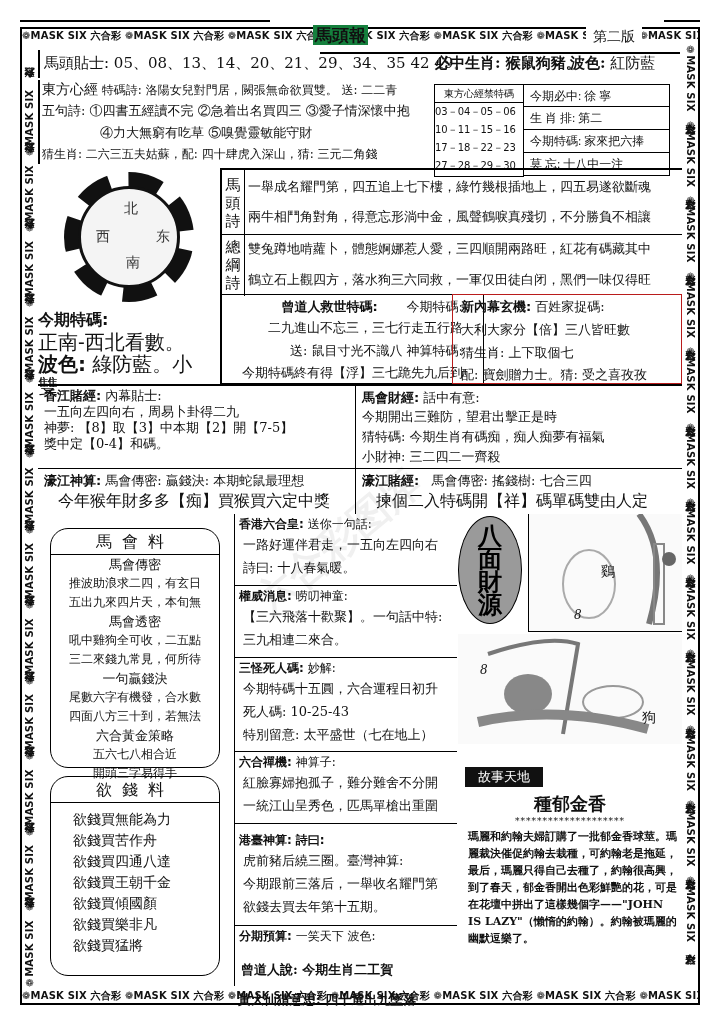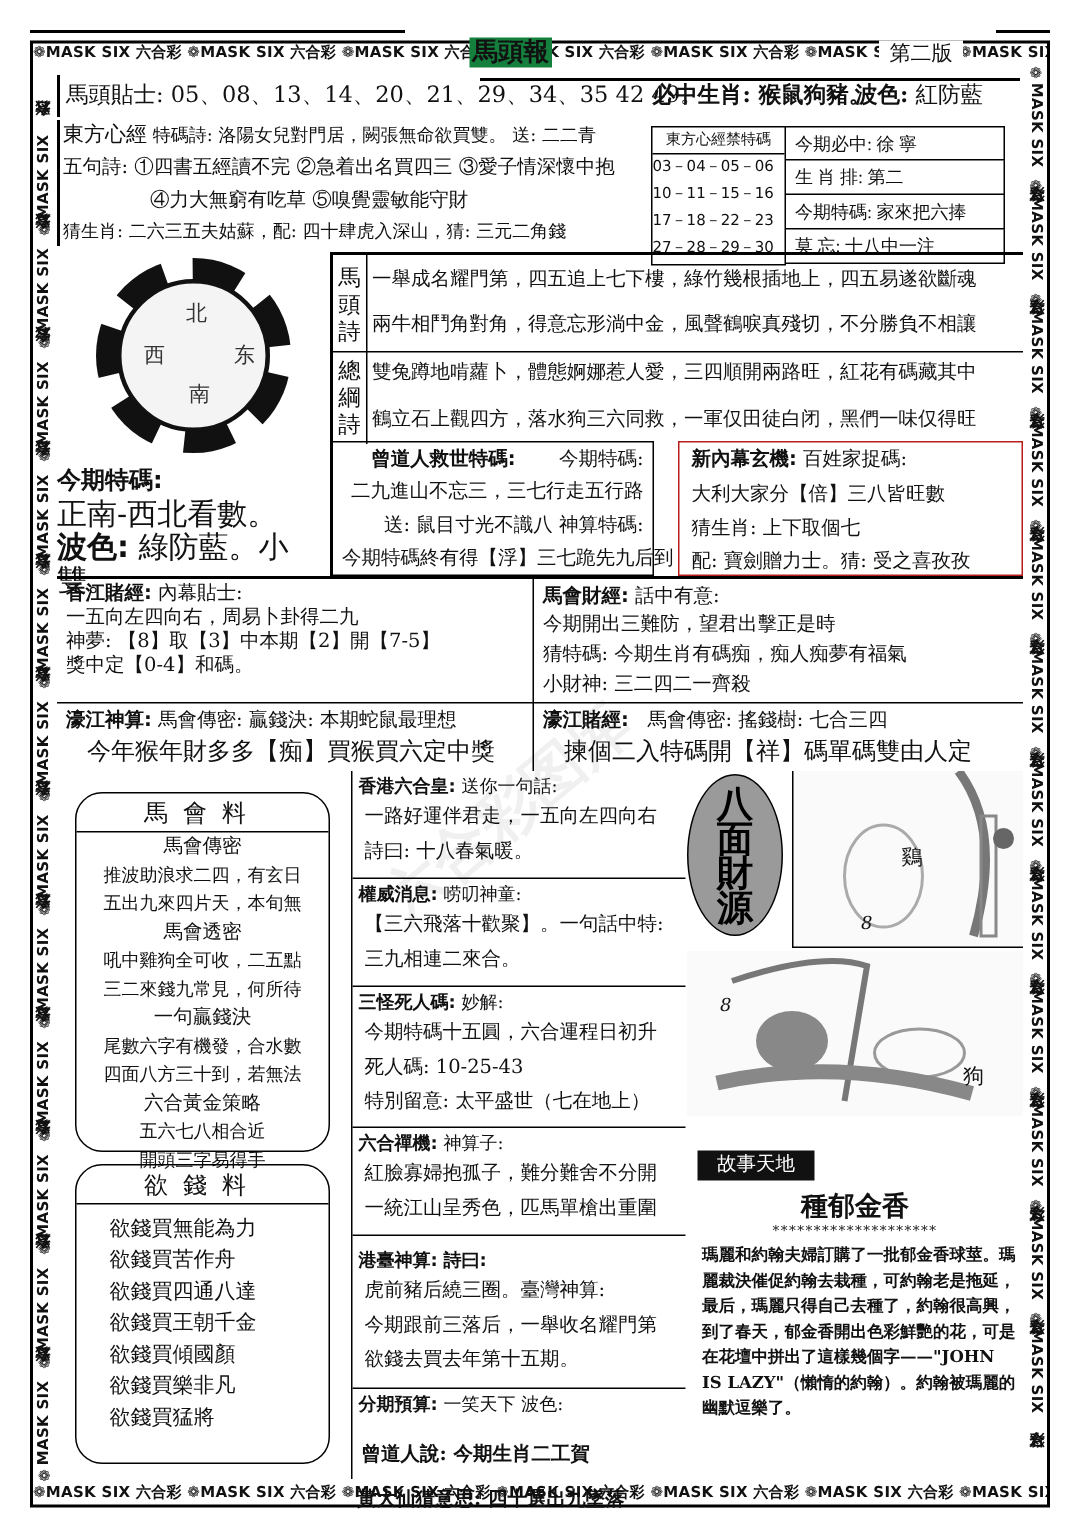--- a/index.html
+++ b/index.html
@@ -62,21 +62,21 @@
   .today .a { font-size: 16px; line-height: 22px; font-family: "DejaVu Sans", sans-serif; font-weight: bold; }
   .today .b { font-size: 20px; line-height: 22px; }
 
   
   .poems { left: 182px; top: 124px; width: 462px; height: 126px; border-top: 2px solid #000; border-left: 2px solid #000; }
   .poems .lbl { position: absolute; left: 0; width: 22px; font-size: 15px; line-height: 18px; text-align: center; font-family: "DejaVu Sans", sans-serif; }
   .poems .txt { position: absolute; left: 26px; font-size: 13px; line-height: 29px; white-space: nowrap; }
   .poems .sep { position: absolute; left: 0; width: 460px; border-top: 1px solid #000; }
   .poems .vsep { position: absolute; left: 22px; top: 0; height: 126px; border-left: 1px solid #000; }
 
-  .zeng { left: 182px; top: 250px; width: 216px; height: 90px; border: 1px solid #000; border-left: 2px solid #000; padding: 2px 6px; text-align: right; }
+  .zeng { left: 182px; top: 250px; width: 264px; height: 90px; border: 1px solid #000; border-left: 2px solid #000; padding: 2px 20px; text-align: right; }
   .xin { left: 414px; top: 250px; width: 230px; height: 90px; border: 1px solid #b91c1c; padding: 2px 8px; }
 
   .hk { left: 0; top: 340px; width: 318px; height: 84px; border-top: 2px solid #000; border-right: 1px solid #000; padding: 2px 6px; }
   .mh { left: 318px; top: 340px; width: 326px; height: 84px; border-top: 2px solid #000; padding: 2px 6px; }
   .hk .l, .mh .l { font-size: 13px; line-height: 16px; white-space: nowrap; }
 
   .hao1 { left: 0; top: 424px; width: 318px; height: 46px; border-top: 1px solid #000; border-right: 1px solid #000; padding: 2px 6px; }
   .hao2 { left: 318px; top: 424px; width: 326px; height: 46px; border-top: 1px solid #000; padding: 2px 6px; }
 
   

